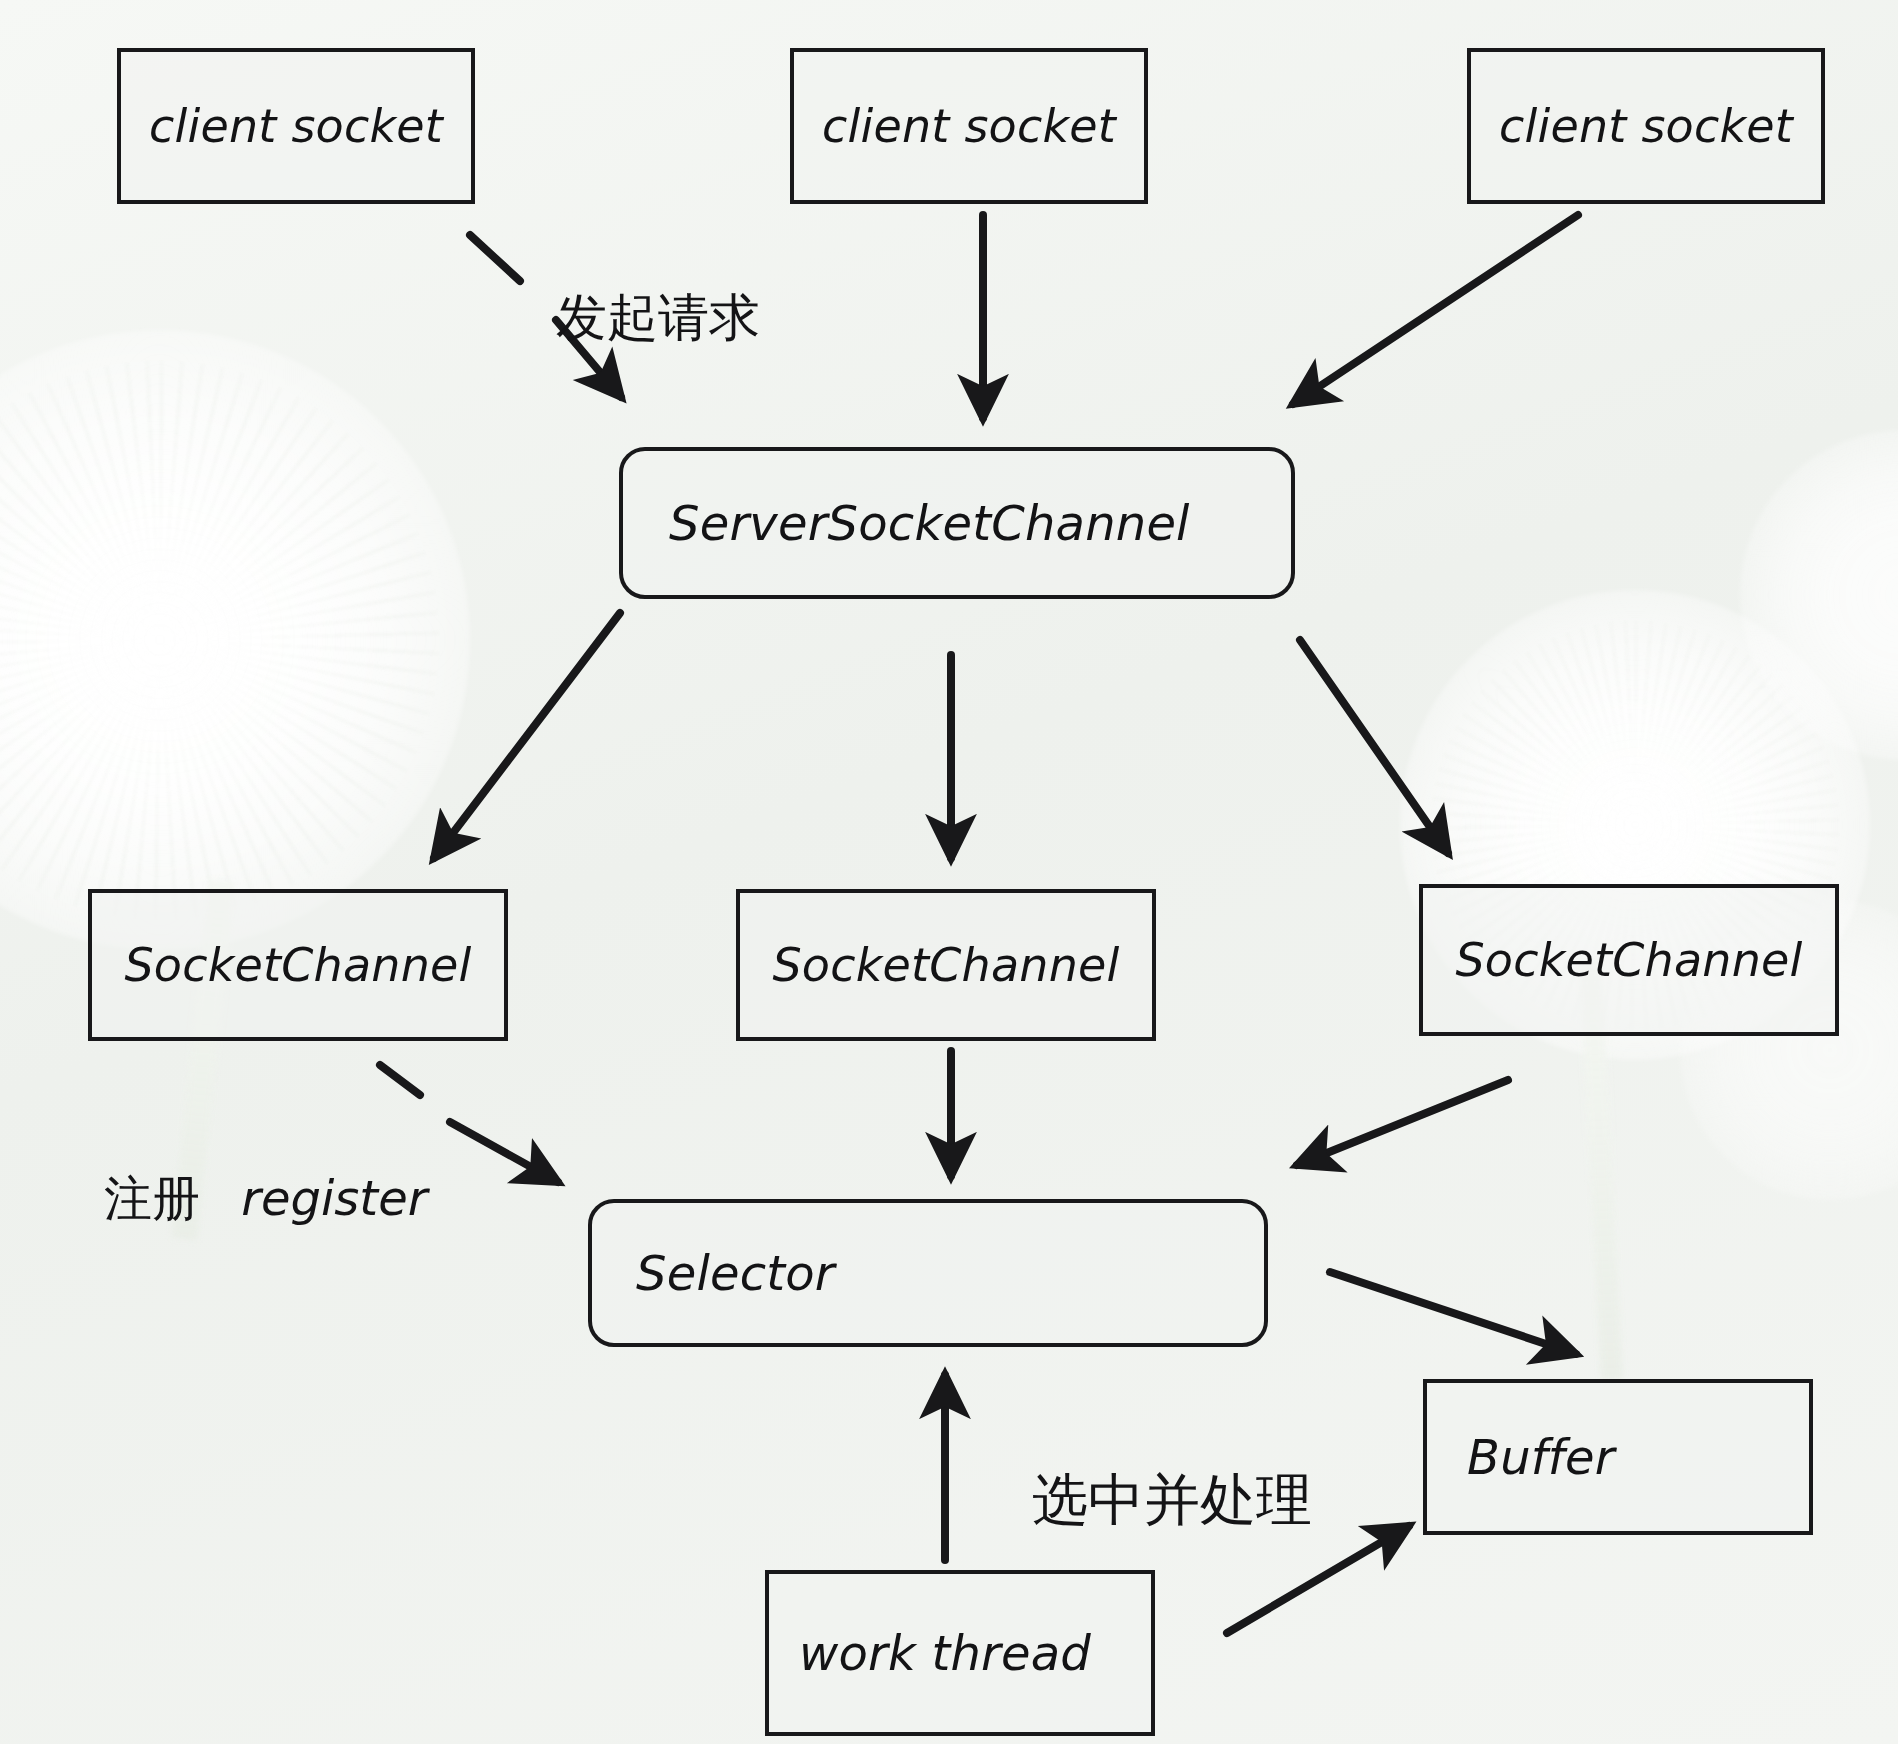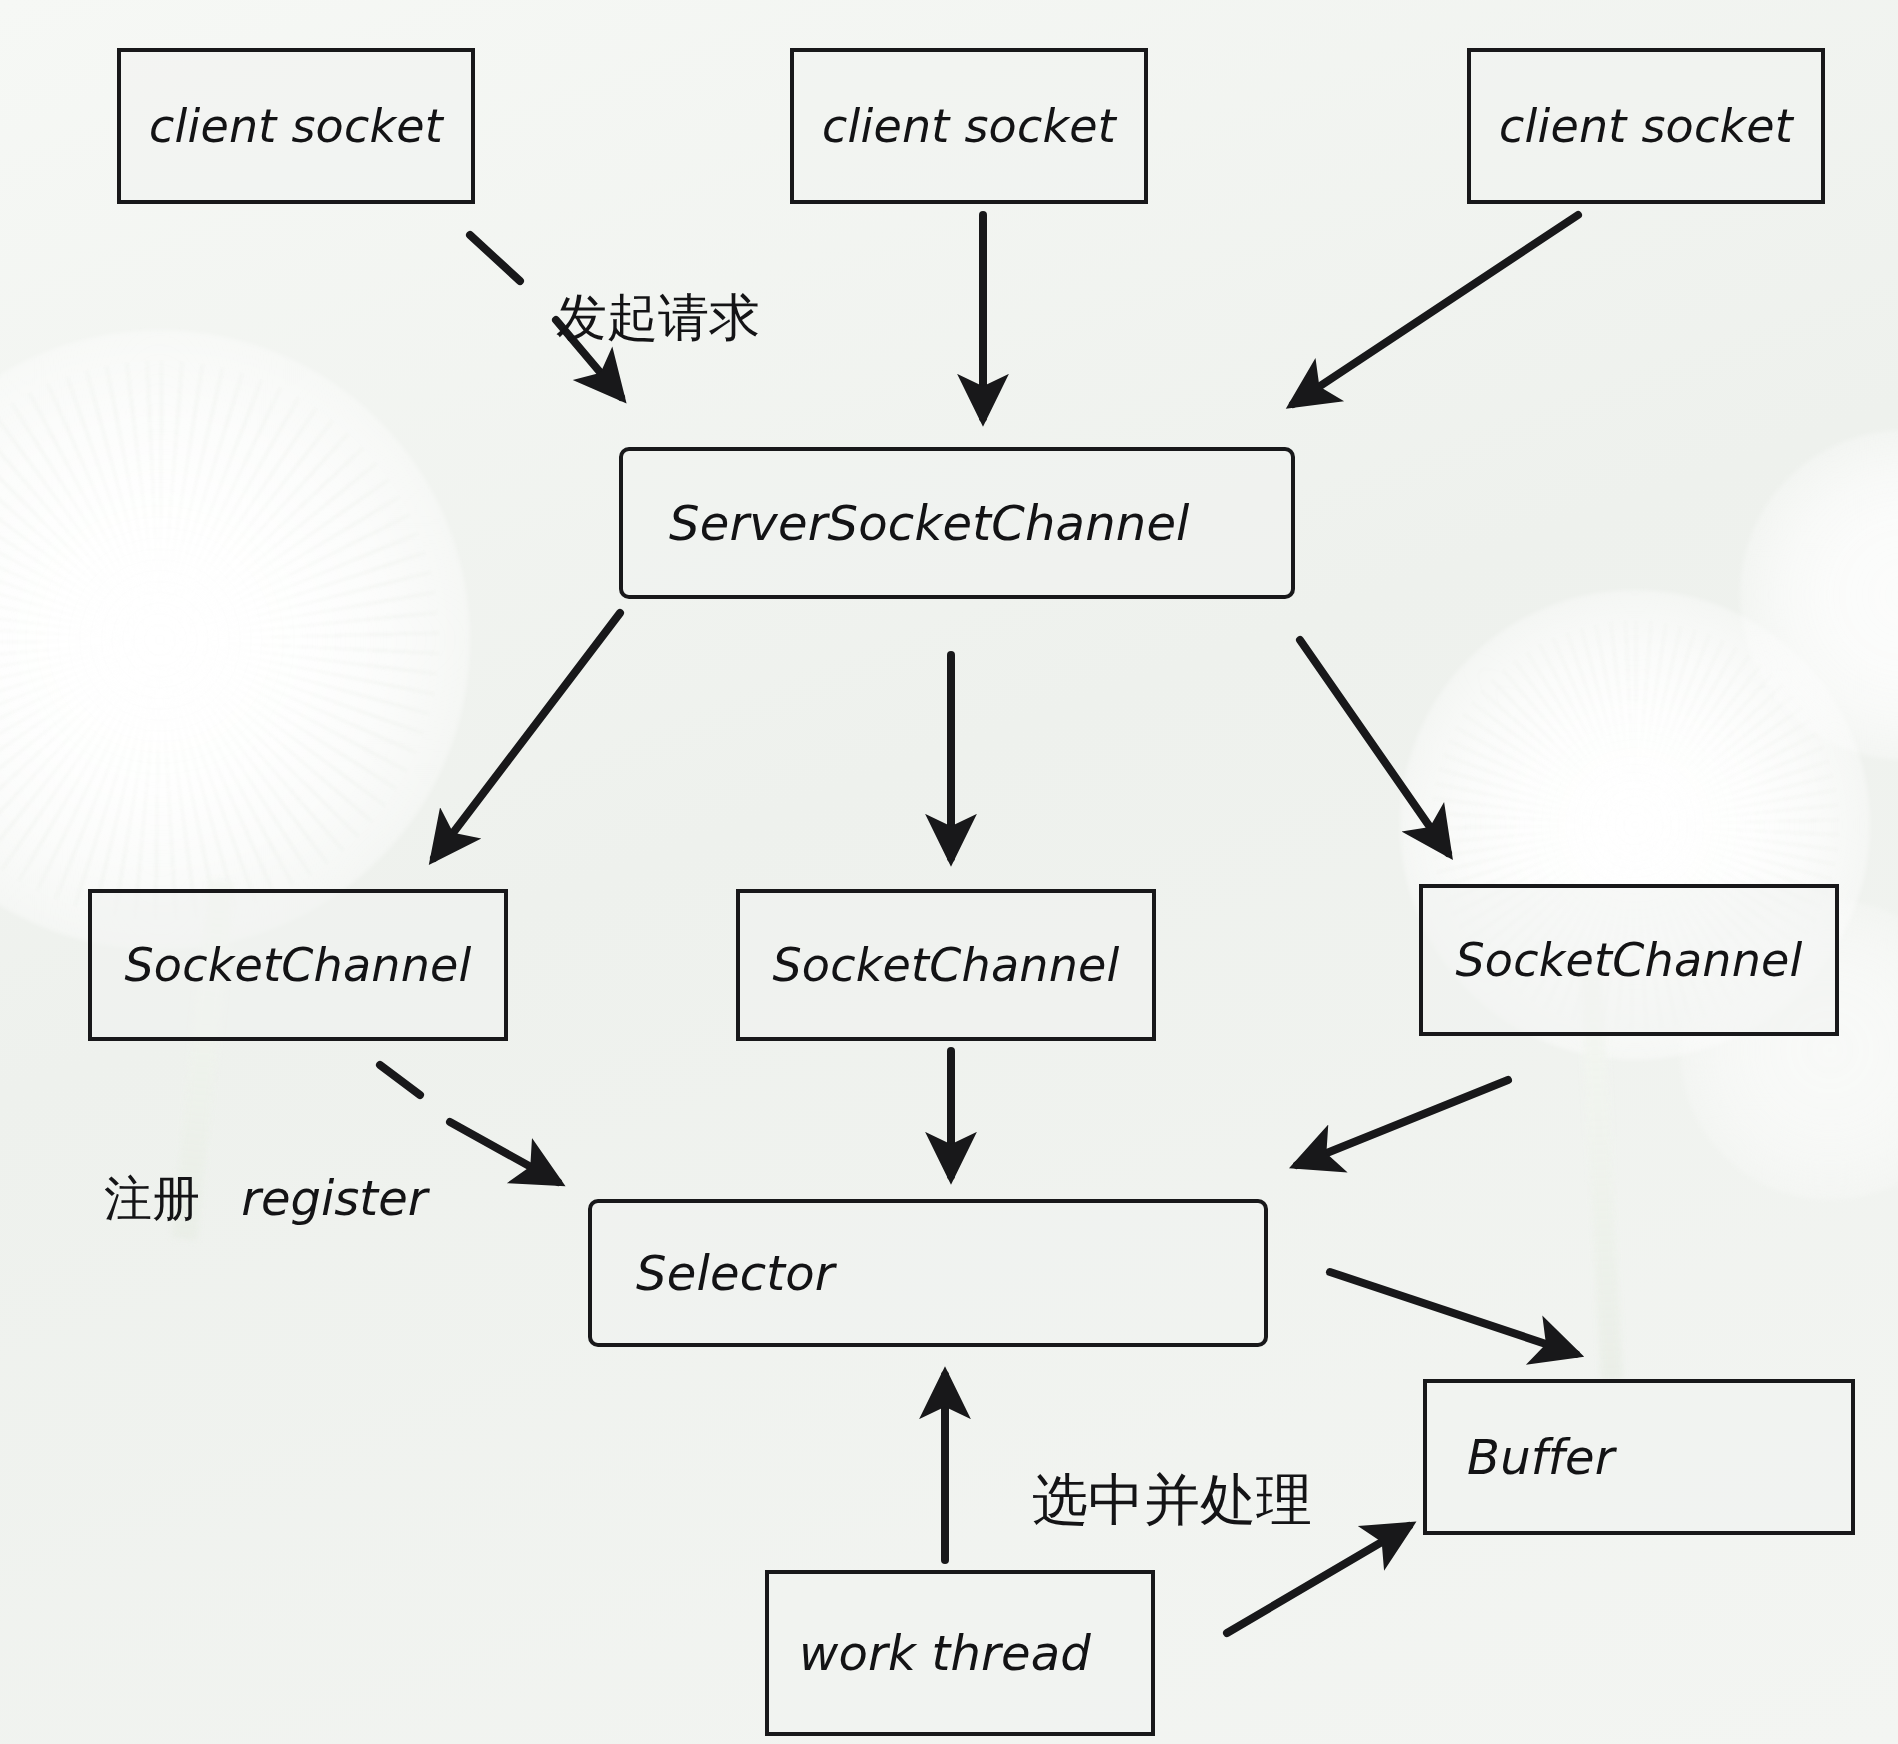--- a/index.html
+++ b/index.html
@@ -71,21 +71,21 @@
     display: flex;
     align-items: center;
     color: #131315;
     font-style: italic;
     letter-spacing: 0.2px;
     white-space: nowrap;
   }
   .node.center-txt { justify-content: center; }
   .node.left-txt   { justify-content: flex-start; }
   .node.rounded {
-    border-radius: 10px;
+    border-radius: 26px;
   }
   .node-label { display: block; }
 
   
   .annot {
     position: absolute;
     color: #141416;
     white-space: nowrap;
     font-family: "DejaVu Sans", sans-serif;
   }
@@ -183,21 +183,21 @@
   </div>
 
   <div class="node center-txt" style="left:1419px; top:884px; width:420px; height:152px; padding:0 10px; font-size:46px;">
     <span class="node-label">SocketChannel</span>
   </div>
 
   <div class="node rounded left-txt" style="left:588px; top:1199px; width:680px; height:148px; padding:16px 44px; font-size:48px;">
     <span class="node-label">Selector</span>
   </div>
 
-  <div class="node left-txt" style="left:1423px; top:1379px; width:432px; height:156px; padding:0 40px; font-size:48px;">
+  <div class="node left-txt" style="left:1423px; top:1379px; width:390px; height:156px; padding:0 40px; font-size:48px;">
     <span class="node-label">Buffer</span>
   </div>
 
   <div class="node left-txt" style="left:765px; top:1570px; width:390px; height:166px; padding:0 30px; font-size:48px;">
     <span class="node-label">work thread</span>
   </div>
 
   <div class="annot" style="left:556px; top:284px; font-size:51px;">
     <span class="cn">发起请求</span>
   </div>

